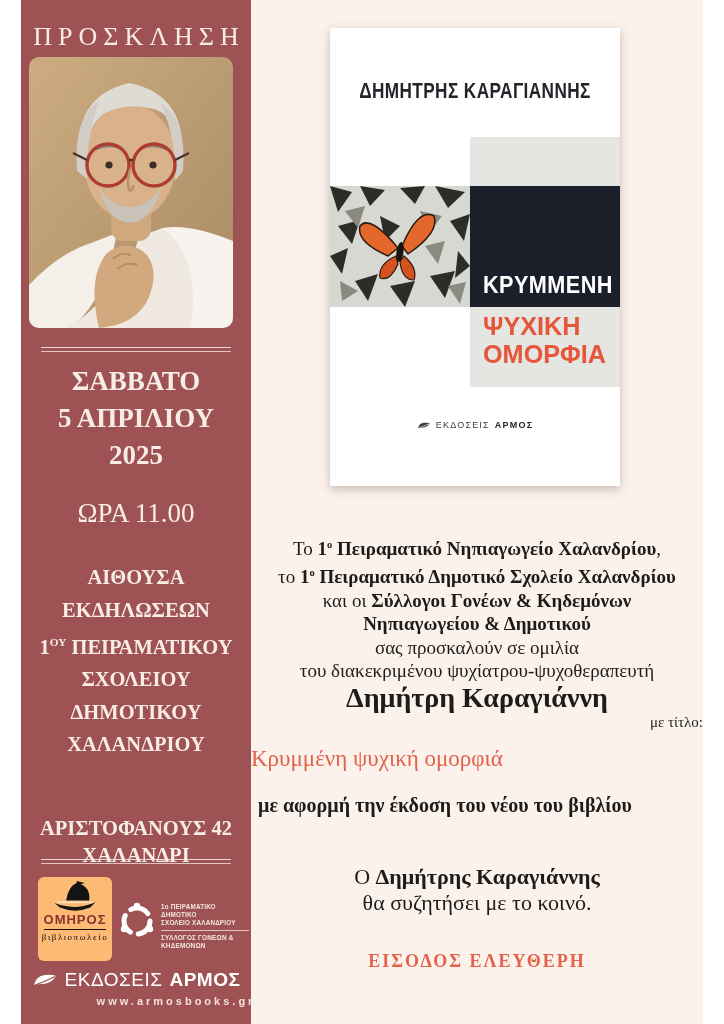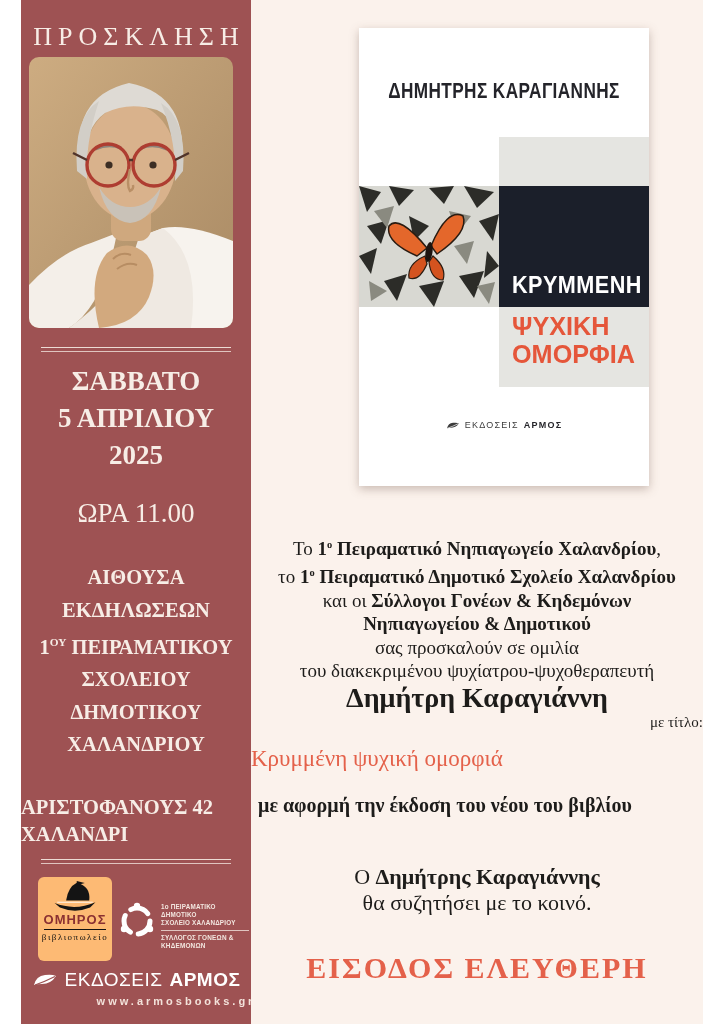--- a/index.html
+++ b/index.html
@@ -14,21 +14,21 @@
   .photo{position:absolute;left:8px;top:57px;width:204px;height:271px;border-radius:10px;overflow:hidden;}
   .photo svg{display:block;width:100%;height:100%;}
   .sb-divider{position:absolute;left:20px;width:190px;height:3px;
     border-top:1px solid rgba(246,236,228,.9);border-bottom:1px solid rgba(246,236,228,.75);}
   .sb-date{position:absolute;left:0;top:363px;width:100%;text-align:center;color:#f7ede6;
     font-size:27px;font-weight:700;line-height:37px;}
   .sb-time{position:absolute;left:0;top:498px;width:100%;text-align:center;color:#f7ede6;
     font-size:27px;font-weight:400;}
   .sb-venue{position:absolute;left:0;top:561px;width:100%;text-align:center;color:#f7ede6;
     font-size:20.5px;font-weight:700;line-height:32.5px;}
-  .sb-address{position:absolute;left:0;top:794px;width:100%;color:#f7ede6;
+  .sb-address{position:absolute;left:0;top:815px;width:100%;text-align:center;color:#f7ede6;
     font-size:20.5px;font-weight:700;line-height:27px;}
   .seg-b{font-weight:700;}
   .seg-sup{font-size:.55em;vertical-align:super;letter-spacing:0;}
   
   .omiros{position:absolute;left:17px;top:877px;width:74px;height:84px;background:#fdba74;
     border-radius:6px;display:flex;flex-direction:column;align-items:center;justify-content:flex-start;
     padding:3px 2px;box-sizing:border-box;}
   .omiros svg{width:56px;height:32px;}
   .omiros-name{font-family:"Liberation Sans","DejaVu Sans",sans-serif;font-size:13px;font-weight:800;
     color:#8a3032;letter-spacing:1px;line-height:15px;}
@@ -43,21 +43,21 @@
   .armos{position:absolute;left:0;top:969px;width:100%;display:flex;align-items:center;
     justify-content:center;gap:7px;color:#ffffff;font-family:"Liberation Sans","DejaVu Sans",sans-serif;}
   .armos svg{width:26px;height:16px;}
   .armos-label{font-size:19px;font-weight:400;letter-spacing:.5px;}
   .armos-name{font-size:19px;font-weight:800;letter-spacing:.5px;}
   .armos-site{position:absolute;left:0;top:995px;width:100%;text-align:center;color:#f3e2da;
     font-family:"Liberation Sans","DejaVu Sans",sans-serif;font-size:11px;font-weight:700;letter-spacing:3px;margin-left:40px;}
   
   .main{position:absolute;left:251px;top:0;width:452px;height:1024px;background:#fbf2ec;color:#1d1c1a;}
   .cover{position:absolute;left:79px;top:28px;width:290px;height:458px;background:#ffffff;
-    box-shadow:0 3px 9px rgba(110,80,70,.35);margin-left:29px;}
+    box-shadow:0 3px 9px rgba(110,80,70,.35);}
   .cover-author{position:absolute;left:0;top:48px;width:100%;height:30px;line-height:30px;text-align:center;
     font-family:"Liberation Sans","DejaVu Sans",sans-serif;font-size:21.5px;font-weight:700;color:#24242a;
     transform:scaleX(.8);letter-spacing:.5px;white-space:nowrap;}
   .cover-gray{position:absolute;left:140px;top:109px;width:150px;height:250px;background:#e5e5e1;}
   .cover-navy{position:absolute;left:140px;top:158px;width:150px;height:121px;background:#1b1f2a;}
   .cover-butterfly{position:absolute;left:0;top:158px;width:140px;height:121px;}
   .cover-butterfly svg{display:block;width:100%;height:100%;}
   .cover-title-white{position:absolute;left:13px;bottom:8px;color:#ffffff;
     font-family:"Liberation Sans","DejaVu Sans",sans-serif;font-size:23px;font-weight:700;letter-spacing:.5px;
     transform:scaleX(.94);transform-origin:left;white-space:nowrap;}
@@ -74,21 +74,21 @@
   .speaker{position:absolute;left:0;top:682px;width:452px;text-align:center;
     font-size:28px;font-weight:700;}
   .title-intro{position:absolute;left:0;top:714px;width:452px;text-align:right;font-size:15px;}
   .talk-title{position:absolute;left:0;top:746px;width:452px;text-align:left;
     font-size:23px;color:#e4614a;}
   .occasion{position:absolute;left:0;top:794px;width:388px;text-align:center;
     font-size:20px;font-weight:700;}
   .closing{position:absolute;left:0;top:864px;width:452px;text-align:center;
     font-size:22px;line-height:26px;}
   .entrance{position:absolute;left:0;top:951px;width:452px;text-align:center;
-    font-size:30px;font-weight:700;letter-spacing:2px;color:#e4614a;}
+    font-size:18px;font-weight:700;letter-spacing:2px;color:#e4614a;}
 </style>
 </head>
 <body>
 
 <div class="page">
 
   <div class="sidebar">
     <div class="sb-title">ΠΡΟΣΚΛΗΣΗ</div>
 
     <div class="photo">

